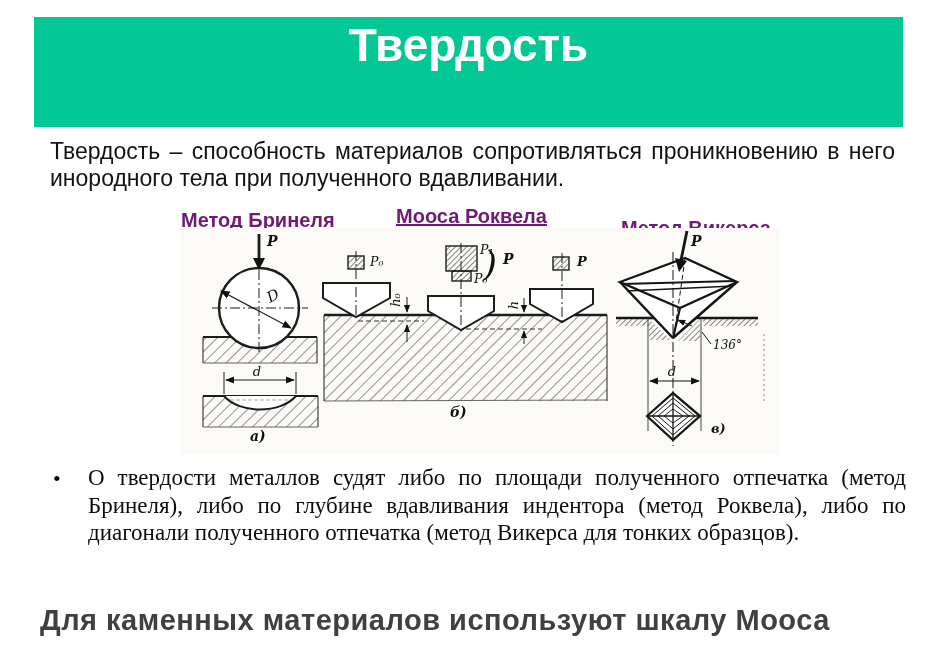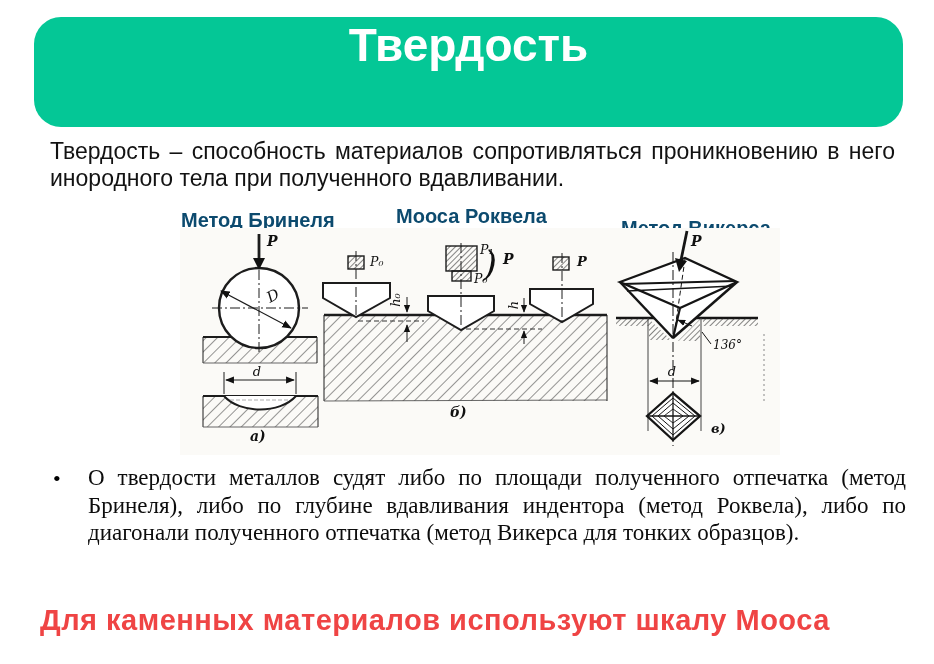--- a/index.html
+++ b/index.html
@@ -3,56 +3,55 @@
 <meta charset="utf-8">
 <style>
   html,body{margin:0;padding:0;background:#ffffff;}
   .slide{
     position:relative;width:934px;height:664px;background:#ffffff;overflow:hidden;
     font-family:"Liberation Sans",sans-serif;
   }
   .banner{
     position:absolute;left:34px;top:17px;width:869px;height:110px;
     background:#04c796;
-    border-radius:27px;
   }
   .title{
     margin:0;padding-top:2px;width:100%;text-align:center;
     font-size:46px;font-weight:bold;color:#ffffff;line-height:52px;
     font-family:"Liberation Sans",sans-serif;
   }
   .definition{
     position:absolute;left:50px;top:138px;width:845px;margin:0;
     font-size:23px;line-height:27px;color:#121212;text-align:justify;
     font-family:"Liberation Sans",sans-serif;
   }
   .mlabel{
-    position:absolute;font-size:20px;font-weight:bold;color:#0c4a6e;
-    font-family:"Liberation Sans",sans-serif;white-space:nowrap;
+    position:absolute;font-size:20px;font-weight:bold;color:#701a75;
+    font-family:"Liberation Sans",sans-serif;white-space:nowrap;text-decoration:underline;
   }
   .m1{left:181px;top:209px;}
   .m2{left:396px;top:205px;}
   .m3{left:589px;top:217px;margin-left:32px;}
   .diagram{position:absolute;left:180px;top:228px;}
   .diagram line,.diagram polygon,.diagram path,.diagram circle,.diagram rect{stroke-linecap:butt;}
   .st{font-family:"DejaVu Serif",serif;font-style:italic;fill:#101010;}
   .stb{font-family:"DejaVu Serif",serif;font-style:italic;font-weight:bold;fill:#101010;}
   .bullet-row{position:absolute;left:50px;top:464px;width:856px;}
   .bullet-dot{
     position:absolute;left:3px;top:2px;font-size:22px;color:#000;
     font-family:"Liberation Serif",serif;
   }
   .bullet-text{
     margin:0 14px 0 38px;width:818px;text-align:justify;
     font-size:23px;line-height:27.5px;color:#0c0c0c;
     font-family:"Liberation Serif",serif;
   }
   .footer{
     position:absolute;left:40px;top:604px;white-space:nowrap;
-    font-size:29px;font-weight:bold;color:#ef4444;letter-spacing:.5px;
+    font-size:29px;font-weight:bold;color:#404040;letter-spacing:.5px;
     font-family:"Liberation Sans",sans-serif;
   }
 </style>
 </head>
 <body>
 
 <div class="slide">
 
   <div class="banner">
     <div class="title">Твердость</div>

